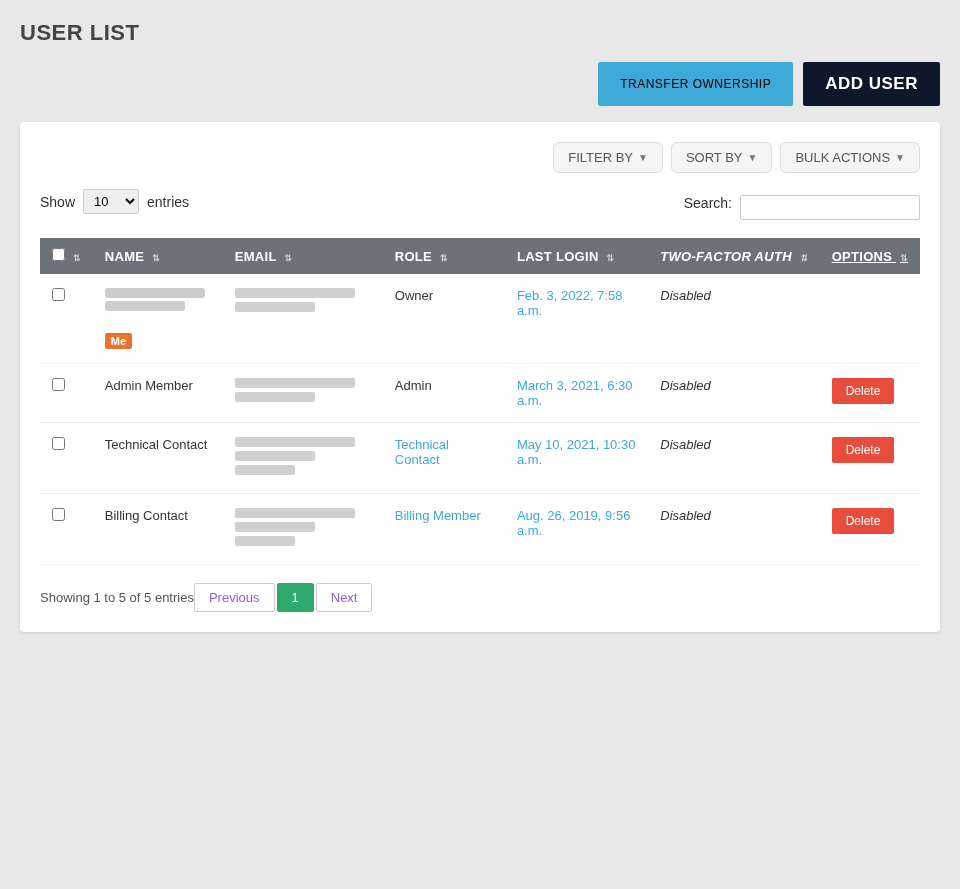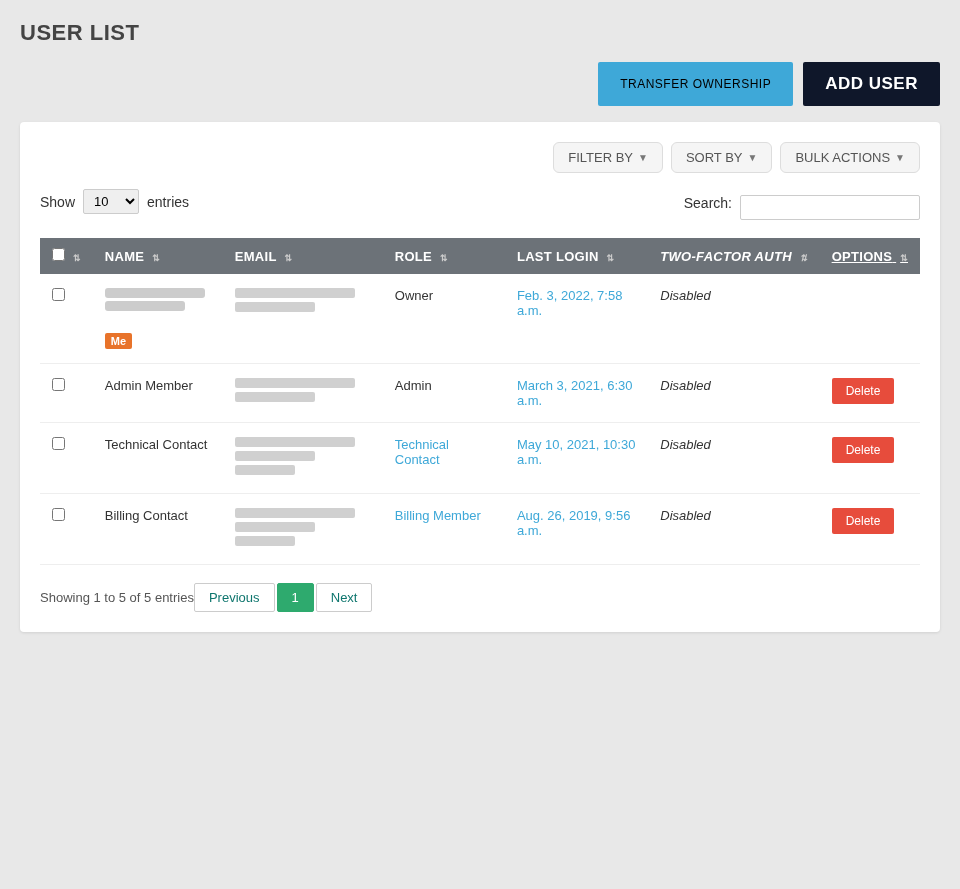--- a/index.html
+++ b/index.html
@@ -175,21 +175,21 @@
     }
     .pagination-info { font-size: 13px; color: #555; }
     .pagination-controls {
       display: flex;
       align-items: center;
       gap: 2px;
     }
     .page-btn {
       border: 1px solid #ccc;
       background: #fff;
-      color: #0f766e;
+      color: #8b5cf6;
       padding: 6px 14px;
       font-size: 13px;
       cursor: pointer;
       border-radius: 2px;
     }
     .page-btn.active {
       background: #2eaa6e;
       color: #fff;
       border-color: #2eaa6e;
     }

